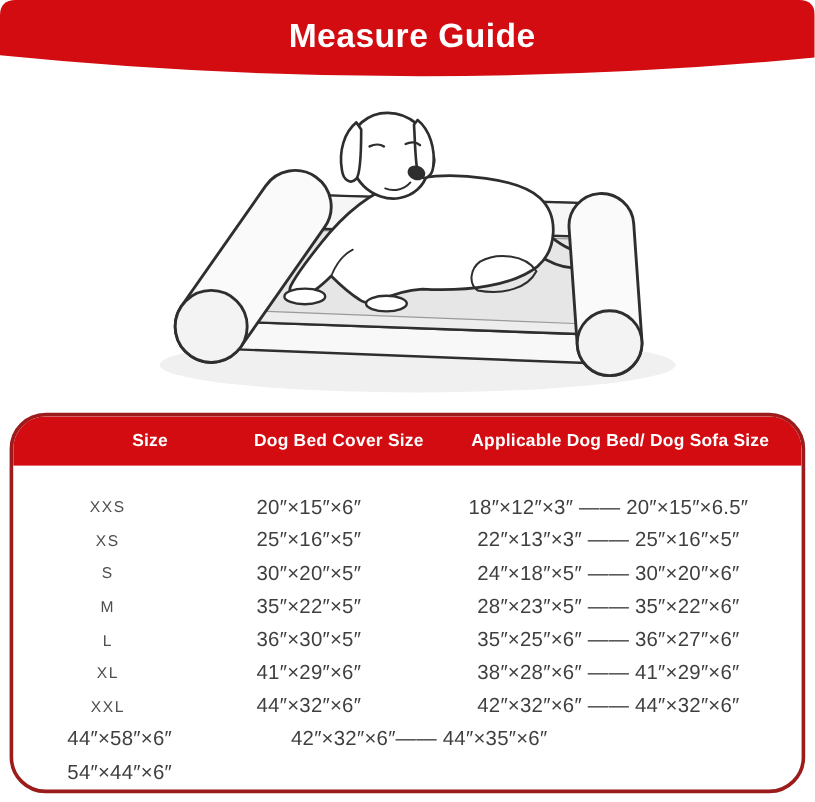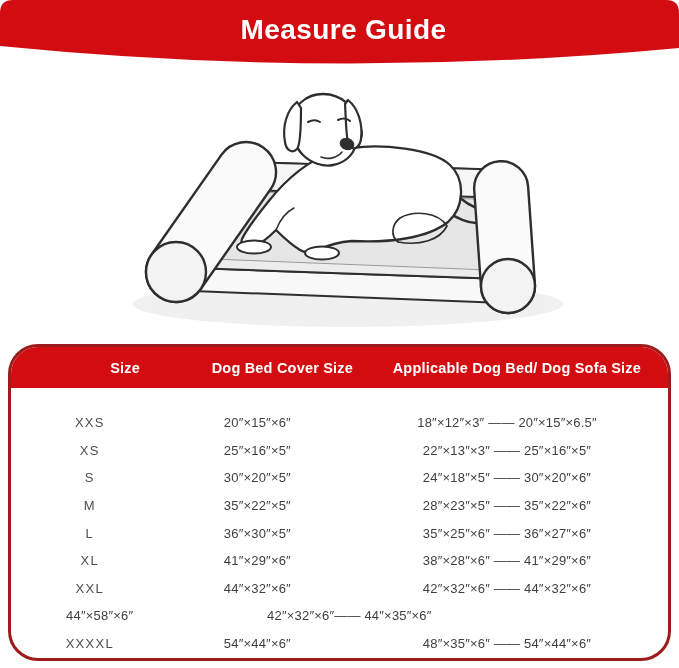--- a/index.html
+++ b/index.html
@@ -35,21 +35,21 @@
     background:#d20c11;color:#ffffff;
   }
   .thead .cell{font-size:14.5px;font-weight:700;letter-spacing:.2px;}
   .tbody{padding-top:21px;}
   .trow{height:27.6px;display:flex;align-items:center;}
   .cell{text-align:center;}
   .col-size{width:24%;}
   .col-cover{width:27%;}
   .col-app{width:49%;}
   .trow .col-size{font-size:13px;letter-spacing:1.3px;color:#4e4e4e;}
-  .trow .col-cover,.trow .col-app{font-size:13px;color:#3f3f3f;letter-spacing:.2px;}
+  .trow .col-cover,.trow .col-app{font-size:17px;color:#3f3f3f;letter-spacing:.2px;}
 </style>
 </head>
 <body>
 
 <div class="page">
 
   <div class="banner">
     <svg width="679" height="72" viewBox="0 0 679 72">
       <path d="M13,0 L666,0 Q679,0 679,13 L679,48 Q340,80 0,46 L0,13 Q0,0 13,0 Z" fill="#d20c11"></path>
     </svg>
@@ -172,20 +172,18 @@
     <div class="cell col-cover">44″×32″×6″</div>
     <div class="cell col-app">42″×32″×6″ —— 44″×32″×6″</div>
   </div>
 
   <div class="trow">
     <div class="cell col-cover">44″×58″×6″</div>
     <div class="cell col-app">42″×32″×6″—— 44″×35″×6″</div>
   </div>
 
   <div class="trow">
-    <div class="cell col-size">XXXXL</div>
     <div class="cell col-cover">54″×44″×6″</div>
-    <div class="cell col-app">48″×35″×6″ —— 54″×44″×6″</div>
   </div>
 </div>
   </div>
 
 </div>
 
 </body></html>

